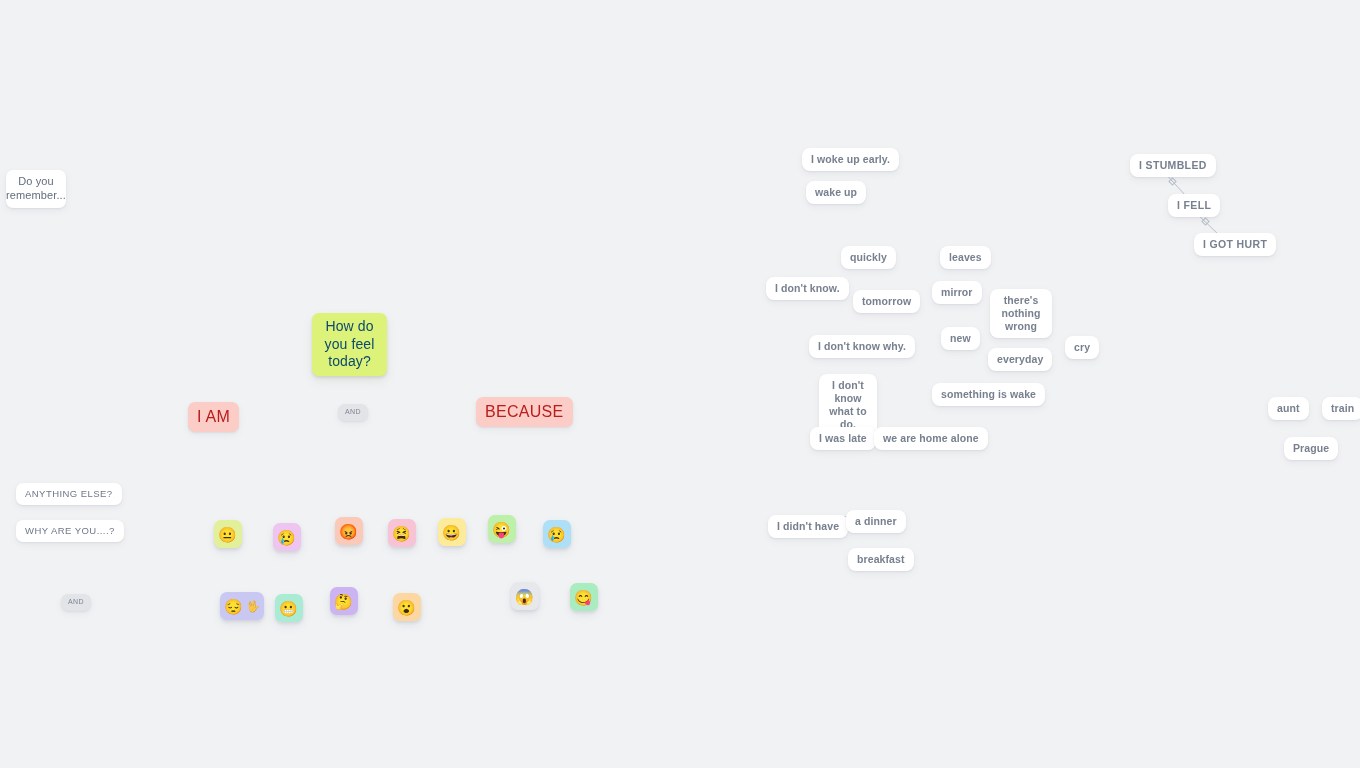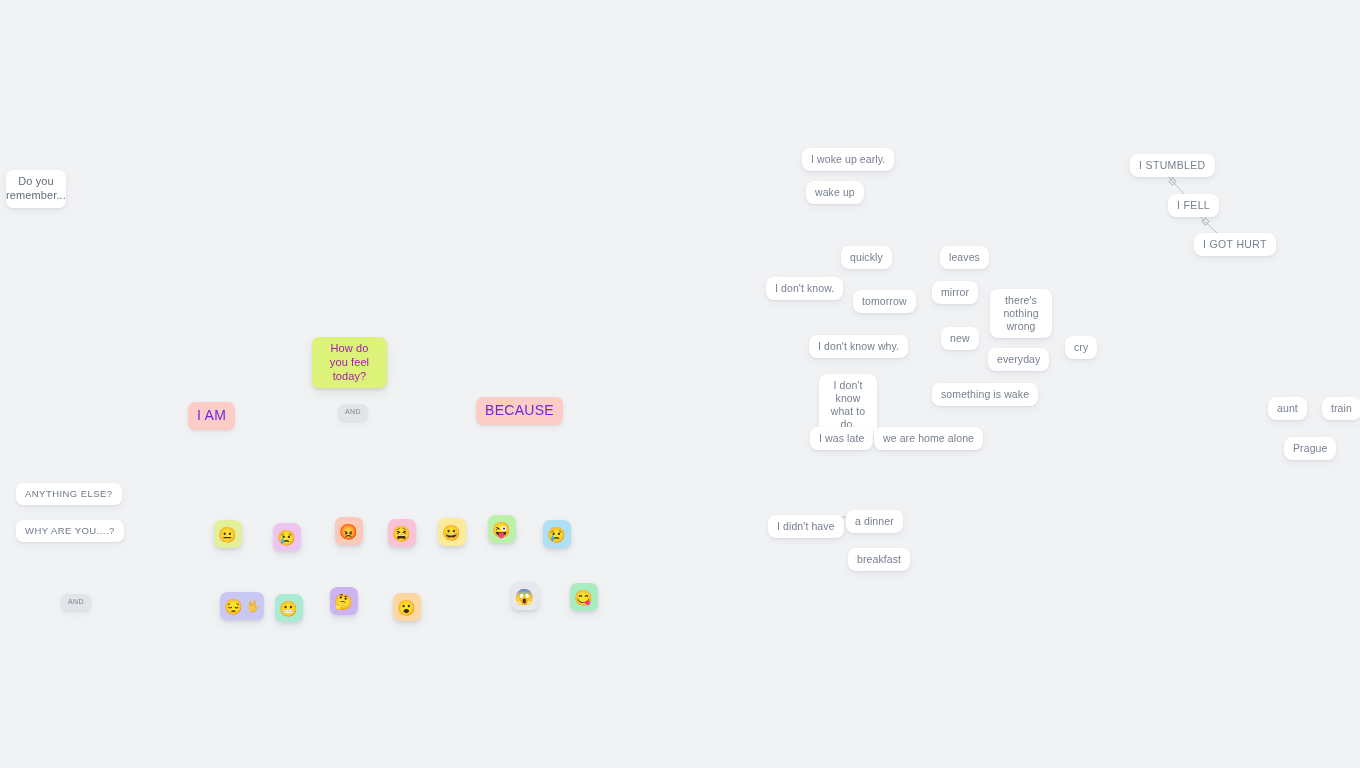--- a/index.html
+++ b/index.html
@@ -42,51 +42,50 @@
 
   
   .prompt {
     font-size: 11px;
     color: #646d7d;
   }
 
   
   .note.lime {
     background: #ddf279;
-    color: #a21caf;
-    font-size: 11px;
+    color: #0c4a6e;
+    font-size: 14px;
     box-shadow: 0 2px 3px rgba(100,110,60,0.16), 0 5px 11px rgba(100,110,60,0.10);
-    margin-top: 24px;
   }
 
   
   .note.salmon {
     background: #fbcdc6;
-    color: #6d28d9;
-    font-size: 14px;
+    color: #b91c1c;
+    font-size: 16px;
     letter-spacing: 0.3px;
   }
   .note.gray {
     background: #e2e4e8;
     color: #7c8493;
     font-size: 7px;
     letter-spacing: 0.4px;
     padding: 4px 7px;
   }
   .note.uppercase-label {
     font-size: 9.5px;
     letter-spacing: 0.45px;
     color: #6f7788;
   }
 
   
   .word {
     color: #77808f;
     font-size: 10.5px;
-    font-weight: normal;
+    font-weight: bold;
     padding: 5px 9px;
     border-radius: 8px;
   }
   .word.big {
     font-size: 10.5px;
     letter-spacing: 0.35px;
   }
 
   
   .emoji-card {

